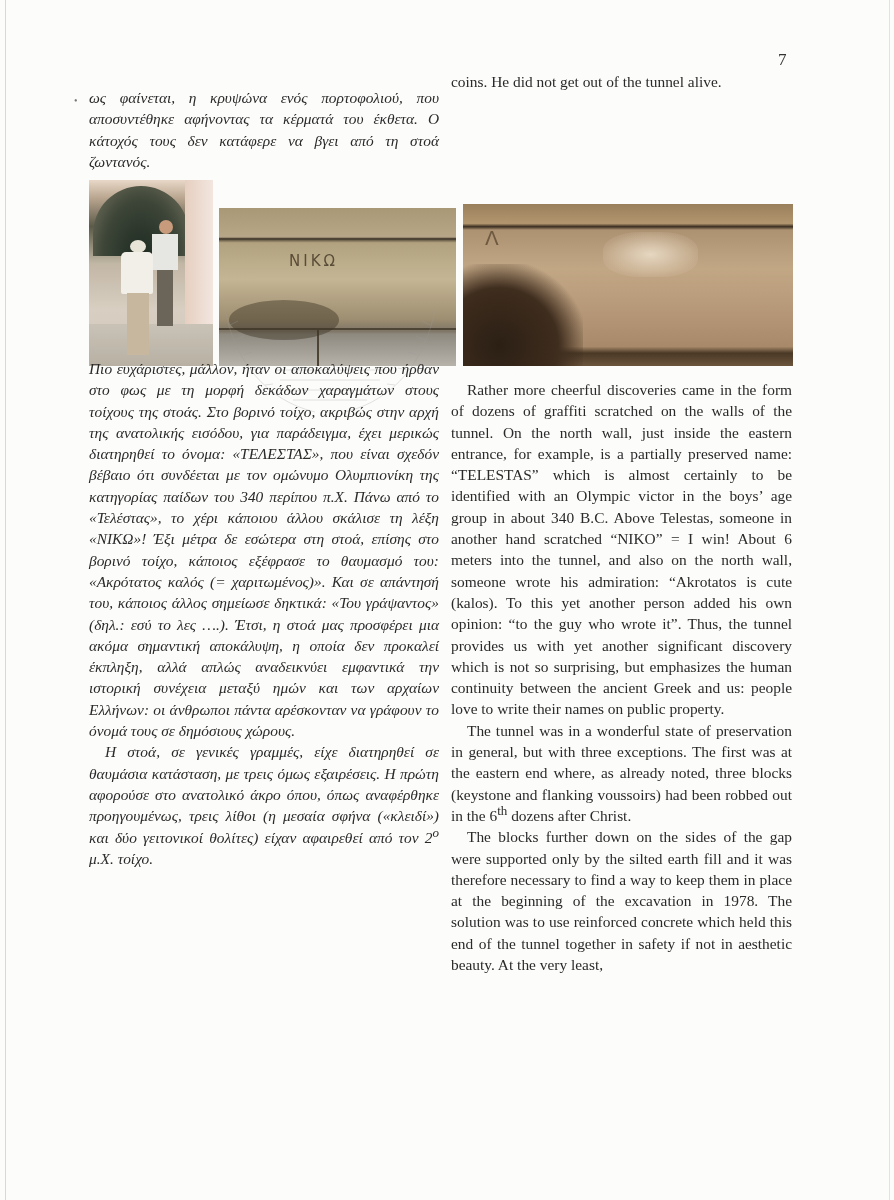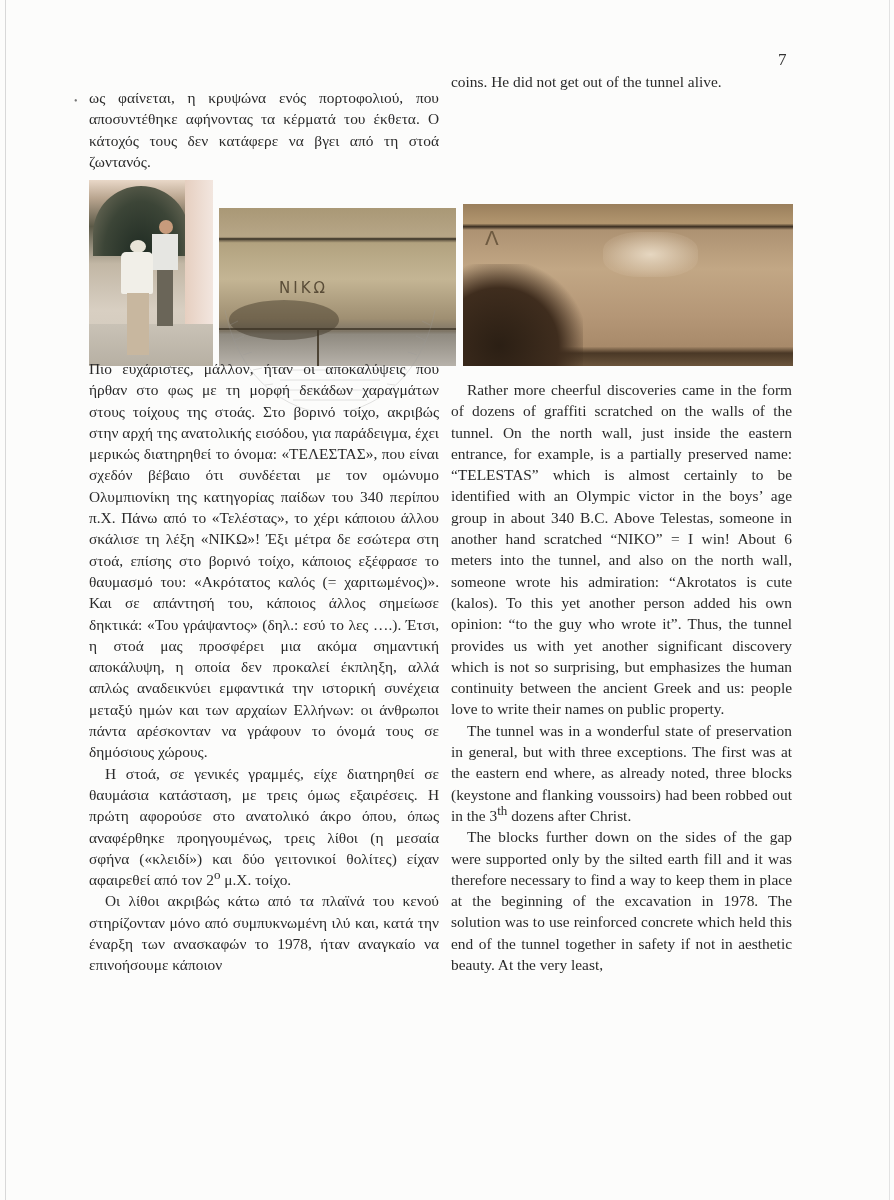--- a/index.html
+++ b/index.html
@@ -9,21 +9,21 @@
     font-family: "Liberation Serif", "DejaVu Serif", serif;
     color: #2a2a2a;
   }
   .page-edge-left { position: absolute; left: 5px; top: 0; width: 1px; height: 1200px; background: #d8d8d8; }
   .page-edge-right { position: absolute; right: 4px; top: 0; width: 1px; height: 1200px; background: #e2e2e2; }
   .page-number { position: absolute; left: 778px; top: 50px; font-size: 17px; color: #333; }
   .bullet-mark { position: absolute; left: 74px; top: 95px; font-size: 10px; color: #777; }
   .col { position: absolute; font-size: 15.4px; line-height: 21.3px; text-align: justify; }
   .col p { margin: 0; }
   .col p.indent { text-indent: 16px; }
-  .greek { left: 89px; width: 350px; }
+  .greek { left: 89px; width: 350px; font-style: italic; }
   .english { left: 451px; width: 341px; }
   .greek-top { top: 87px; }
   .english-top { top: 71px; }
   .greek-main { top: 358px; }
   .english-main { top: 379px; }
   sup { font-size: 13px; line-height: 0; }
 
   .photo { position: absolute; overflow: hidden; }
   .photo-1 { left: 89px; top: 180px; width: 124px; height: 186px;
     background: linear-gradient(180deg, #e9d8c8 0%, #b8a48e 10%, #5c5a48 25%, #c2b7a5 45%, #d8cfc2 70%, #cfc7ba 100%); }
@@ -39,21 +39,21 @@
   .photo-1 .man-back .head { position: absolute; left: 10px; top: 0; width: 14px; height: 14px; border-radius: 50%; background: #c79b7c; }
   .photo-1 .man-back .torso { position: absolute; left: 3px; top: 14px; width: 26px; height: 36px; background: #e6e6e2; }
   .photo-1 .man-back .legs { position: absolute; left: 8px; top: 50px; width: 16px; height: 56px; background: #6a6558; }
   .photo-1 .floor { position: absolute; left: 0; bottom: 0; width: 100%; height: 42px; background: linear-gradient(180deg, #c9c2b6, #b7b0a3); }
 
   .photo-2 { left: 219px; top: 208px; width: 237px; height: 158px;
     background: linear-gradient(180deg, #a99876 0%, #b7a687 18%, #5d5240 20%, #b2a27f 22%, #c4b594 45%, #9f8f72 70%, #7e7566 78%, #8f8a80 80%, #b7b2aa 100%); }
   .photo-2 .seam-h { position: absolute; left: 0; width: 100%; height: 2px; background: #4d4435; }
   .photo-2 .seam-v { position: absolute; width: 2px; background: #4d4435; }
   .photo-2 .shade { position: absolute; background: rgba(60,50,35,0.45); border-radius: 50%; }
-  .photo-2 .graffiti { position: absolute; left: 60px; top: 44px; font-size: 15px; color: #5a4d38; letter-spacing: 3px; font-family: "DejaVu Sans", sans-serif; margin-top: 27px; }
+  .photo-2 .graffiti { position: absolute; left: 70px; top: 44px; font-size: 15px; color: #5a4d38; letter-spacing: 3px; font-family: "DejaVu Sans", sans-serif; }
 
   .photo-3 { left: 463px; top: 204px; width: 330px; height: 162px;
     background: linear-gradient(180deg, #9a7f5c 0%, #b2966f 12%, #3b2f22 14%, #ad9272 16%, #c2a785 40%, #b49676 70%, #a88a6a 88%, #4a3826 92%, #6b553c 100%); }
   .photo-3 .dark-left { position: absolute; left: 0; top: 60px; width: 120px; height: 102px;
     background: radial-gradient(ellipse at 30% 80%, #2b1f14 0%, #3f2d1e 50%, rgba(63,45,30,0) 75%); }
   .photo-3 .light-spot { position: absolute; left: 140px; top: 28px; width: 95px; height: 45px; border-radius: 40%;
     background: radial-gradient(ellipse, #e6d7c1 0%, rgba(220,200,175,0.2) 70%, rgba(0,0,0,0) 100%); }
   .photo-3 .graffiti { position: absolute; left: 22px; top: 22px; font-size: 20px; color: #6e5a40; font-family: "DejaVu Sans", sans-serif; }
 
   .watermark { position: absolute; left: 205px; top: 300px; width: 250px; height: 120px; opacity: 0.28; }
@@ -109,20 +109,19 @@
     <path d="M20 10 C 30 60, 60 100, 110 112"></path>
     <path d="M230 10 C 220 60, 190 100, 140 112"></path>
     <path d="M70 70 L 180 70 M75 80 L 175 80 M80 90 L 170 90 M88 100 L 162 100"></path>
     <path d="M25 25 l8 -4 M30 40 l9 -4 M38 55 l9 -3 M48 70 l9 -2 M60 85 l8 -1 M225 25 l-8 -4 M220 40 l-9 -4 M212 55 l-9 -3 M202 70 l-9 -2 M190 85 l-8 -1"></path>
   </g>
 </svg>
 
 <div class="col greek greek-main">
   <p>Πιο ευχάριστες, μάλλον, ήταν οι αποκαλύψεις που ήρθαν στο φως με τη μορφή δεκάδων χαραγμάτων στους τοίχους της στοάς. Στο βορινό τοίχο, ακριβώς στην αρχή της ανατολικής εισόδου, για παράδειγμα, έχει μερικώς διατηρηθεί το όνομα: «ΤΕΛΕΣΤΑΣ», που είναι σχεδόν βέβαιο ότι συνδέεται με τον ομώνυμο Ολυμπιονίκη της κατηγορίας παίδων του 340 περίπου π.Χ. Πάνω από το «Τελέστας», το χέρι κάποιου άλλου σκάλισε τη λέξη «ΝΙΚΩ»! Έξι μέτρα δε εσώτερα στη στοά, επίσης στο βορινό τοίχο, κάποιος εξέφρασε το θαυμασμό του: «Ακρότατος καλός (= χαριτωμένος)». Και σε απάντησή του, κάποιος άλλος σημείωσε δηκτικά: «Του γράψαντος» (δηλ.: εσύ το λες ….). Έτσι, η στοά μας προσφέρει μια ακόμα σημαντική αποκάλυψη, η οποία δεν προκαλεί έκπληξη, αλλά απλώς αναδεικνύει εμφαντικά την ιστορική συνέχεια μεταξύ ημών και των αρχαίων Ελλήνων: οι άνθρωποι πάντα αρέσκονταν να γράφουν το όνομά τους σε δημόσιους χώρους.</p>
   <p class="indent"><span>Η στοά, σε γενικές γραμμές, είχε διατηρηθεί σε θαυμάσια κατάσταση, με τρεις όμως εξαιρέσεις. Η πρώτη αφορούσε στο ανατολικό άκρο όπου, όπως αναφέρθηκε προηγουμένως, τρεις λίθοι (η μεσαία σφήνα («κλειδί») και δύο γειτονικοί θολίτες) είχαν αφαιρεθεί από τον 2</span><sup>ο</sup><span> μ.Χ. τοίχο.</span></p>
-  <p class="indent">Οι λίθοι ακριβώς κάτω από τα πλαϊνά του κενού στηρίζονταν μόνο από συμπυκνωμένη ιλύ και, κατά την έναρξη των ανασκαφών το 1978, ήταν αναγκαίο να επινοήσουμε κάποιον</p>
 </div>
 
 <div class="col english english-main">
   <p class="indent">Rather more cheerful discoveries came in the form of dozens of graffiti scratched on the walls of the tunnel.  On the north wall, just inside the eastern entrance, for example, is a partially preserved name: “TELESTAS” which is almost certainly to be identified with an Olympic victor in the boys’ age group in about 340 B.C.  Above Telestas, someone in another hand scratched “NIKO” = I win!  About 6 meters into the tunnel, and also on the north wall, someone wrote his admiration: “Akrotatos is cute (kalos).  To this yet another person added his own opinion: “to the guy who wrote it”.  Thus, the tunnel provides us with yet another significant discovery which is not so surprising, but emphasizes the human continuity between the ancient Greek and us:  people love to write their names on public property.</p>
-  <p class="indent"><span>The tunnel was in a wonderful state of preservation in general, but with three exceptions. The first was at the eastern end where, as already noted, three blocks (keystone and flanking voussoirs) had been robbed out in the 3</span><sup>th</sup><span> dozens after Christ.</span></p>
+  <p class="indent"><span>The tunnel was in a wonderful state of preservation in general, but with three exceptions. The first was at the eastern end where, as already noted, three blocks (keystone and flanking voussoirs) had been robbed out in the 6</span><sup>th</sup><span> dozens after Christ.</span></p>
   <p class="indent">The blocks further down on the sides of the gap were supported only by the silted earth fill and it was therefore necessary to find a way to keep them in place at the beginning of the excavation in 1978.  The solution was to use reinforced concrete which held this end of the tunnel together in safety if not in aesthetic beauty.  At the very least,</p>
 </div>
 
 </body></html>

